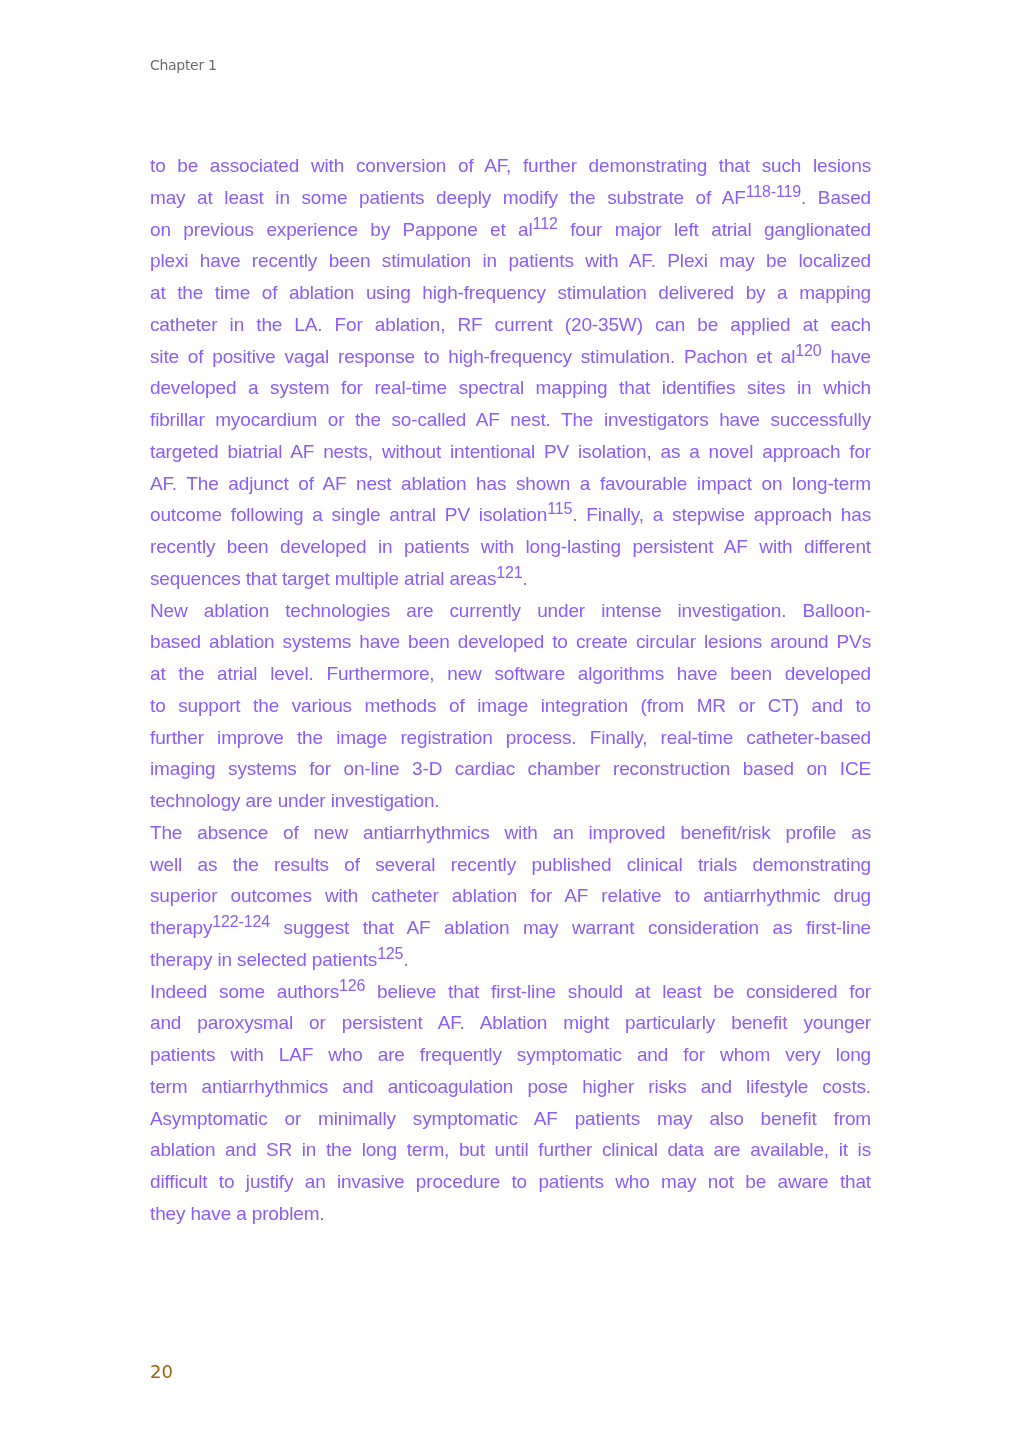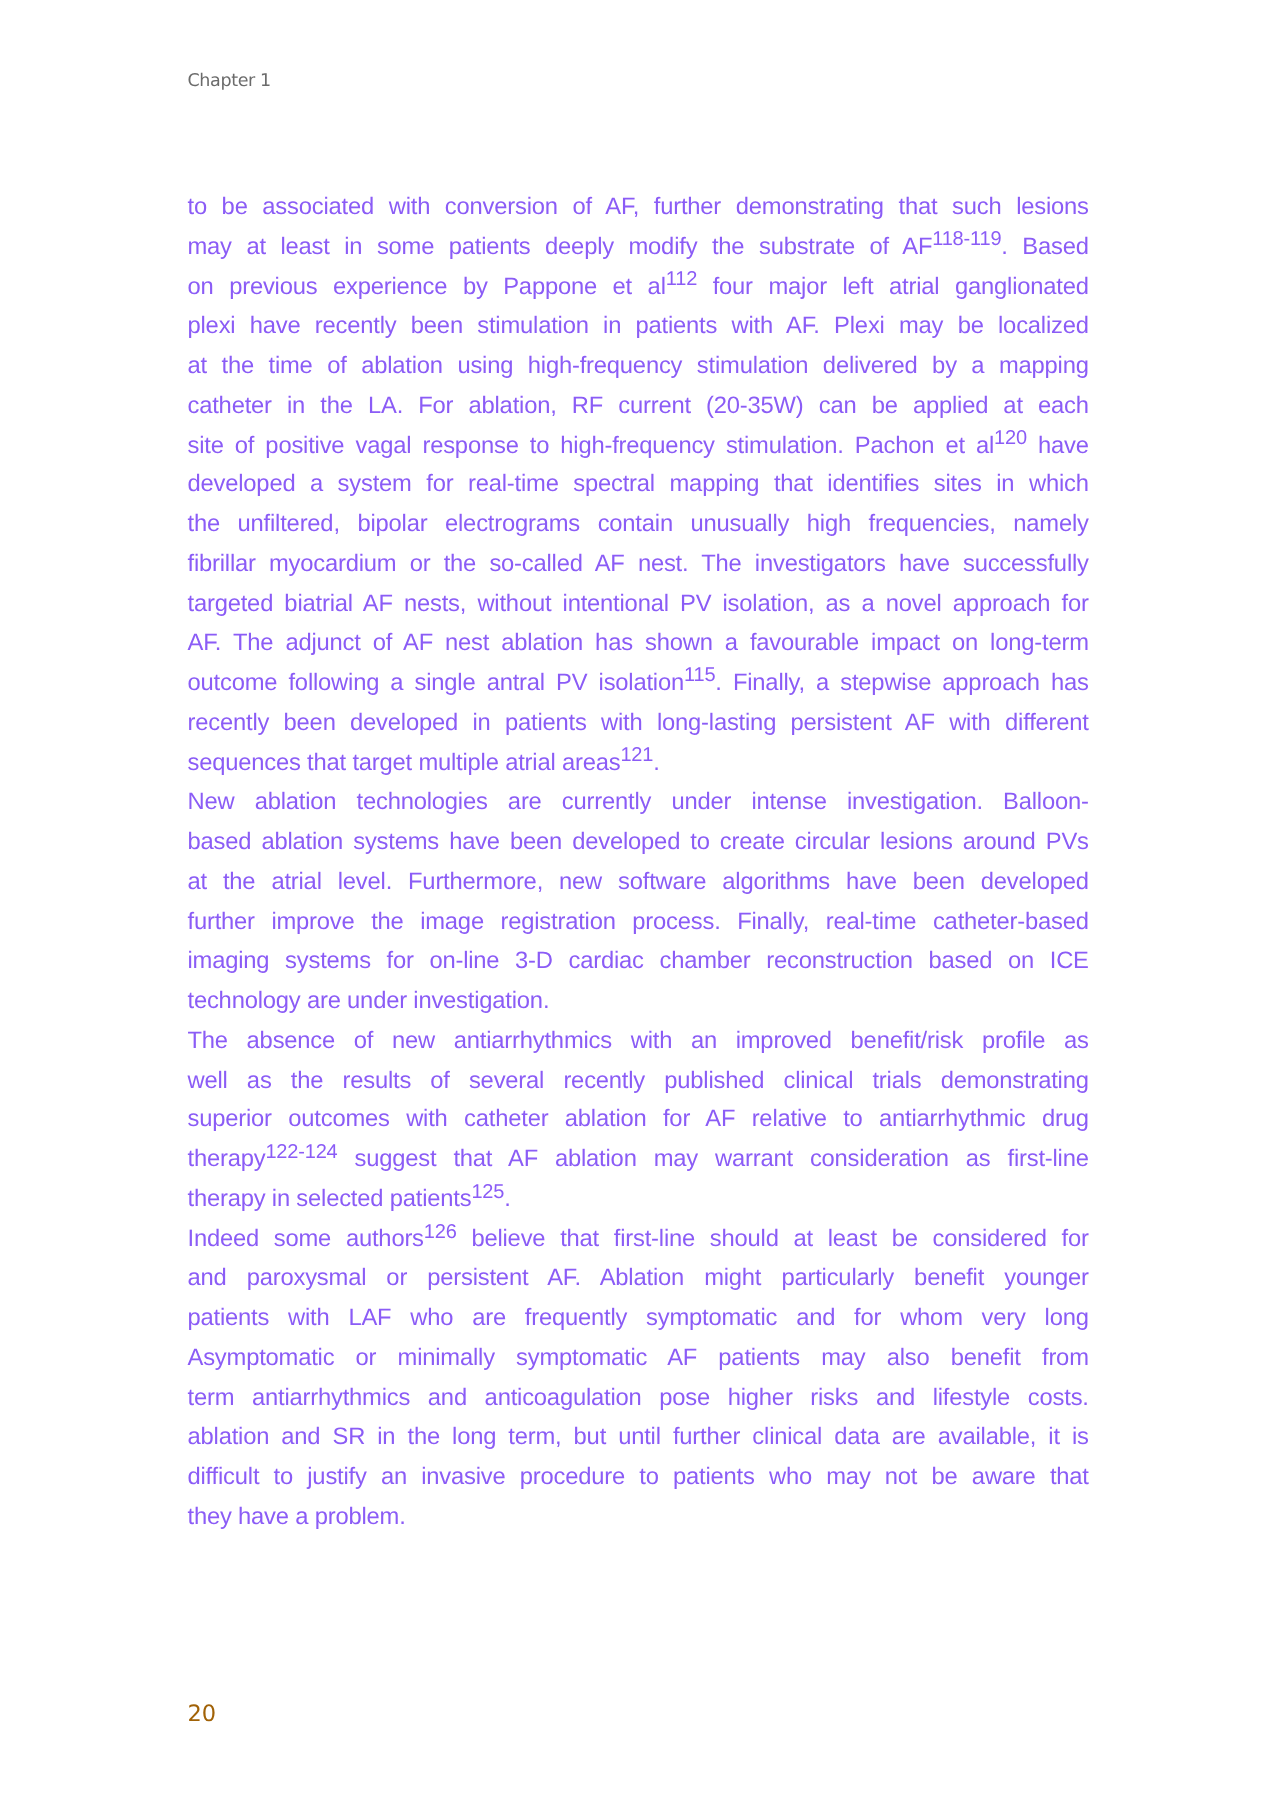--- a/index.html
+++ b/index.html
@@ -32,48 +32,48 @@
 <div class="body-text">
   <p id="p0">
       <span class="line"><span>to be associated with conversion of AF, further demonstrating that such lesions</span></span>
       <span class="line"><span>may at least in some patients deeply modify the substrate of AF</span><sup>118-119</sup><span>. Based</span></span>
       <span class="line"><span>on previous experience by Pappone et al</span><sup>112</sup><span> four major left atrial ganglionated</span></span>
       <span class="line"><span>plexi have recently been stimulation in patients with AF. Plexi may be localized</span></span>
       <span class="line"><span>at the time of ablation using high-frequency stimulation delivered by a mapping</span></span>
       <span class="line"><span>catheter in the LA. For ablation, RF current (20-35W) can be applied at each</span></span>
       <span class="line"><span>site of positive vagal response to high-frequency stimulation. Pachon et al</span><sup>120</sup><span> have</span></span>
       <span class="line"><span>developed a system for real-time spectral mapping that identifies sites in which</span></span>
-      <span class="line"><span>the unfiltered, bipolar electrograms contain unusually high frequencies, namely</span></span>
       <span class="line"><span>fibrillar myocardium or the so-called AF nest. The investigators have successfully</span></span>
       <span class="line"><span>targeted biatrial AF nests, without intentional PV isolation, as a novel approach for</span></span>
       <span class="line"><span>AF. The adjunct of AF nest ablation has shown a favourable impact on long-term</span></span>
       <span class="line"><span>outcome following a single antral PV isolation</span><sup>115</sup><span>. Finally, a stepwise approach has</span></span>
       <span class="line"><span>recently been developed in patients with long-lasting persistent AF with different</span></span>
       <span class="line last"><span>sequences that target multiple atrial areas</span><sup>121</sup><span>.</span></span>
     </p>
   <p id="p1">
       <span class="line"><span>New ablation technologies are currently under intense investigation. Balloon-</span></span>
       <span class="line"><span>based ablation systems have been developed to create circular lesions around PVs</span></span>
       <span class="line"><span>at the atrial level. Furthermore, new software algorithms have been developed</span></span>
+      <span class="line"><span>to support the various methods of image integration (from MR or CT) and to</span></span>
       <span class="line"><span>further improve the image registration process. Finally, real-time catheter-based</span></span>
       <span class="line"><span>imaging systems for on-line 3-D cardiac chamber reconstruction based on ICE</span></span>
       <span class="line last"><span>technology are under investigation.</span></span>
     </p>
   <p id="p2">
       <span class="line"><span>The absence of new antiarrhythmics with an improved benefit/risk profile as</span></span>
       <span class="line"><span>well as the results of several recently published clinical trials demonstrating</span></span>
       <span class="line"><span>superior outcomes with catheter ablation for AF relative to antiarrhythmic drug</span></span>
       <span class="line"><span>therapy</span><sup>122-124</sup><span> suggest that AF ablation may warrant consideration as first-line</span></span>
       <span class="line last"><span>therapy in selected patients</span><sup>125</sup><span>.</span></span>
     </p>
   <p id="p3">
       <span class="line"><span>Indeed some authors</span><sup>126</sup><span> believe that first-line should at least be considered for</span></span>
       <span class="line"><span>and paroxysmal or persistent AF. Ablation might particularly benefit younger</span></span>
       <span class="line"><span>patients with LAF who are frequently symptomatic and for whom very long</span></span>
+      <span class="line"><span>term antiarrhythmics and anticoagulation pose higher risks and lifestyle costs.</span></span>
       <span class="line"><span>Asymptomatic or minimally symptomatic AF patients may also benefit from</span></span>
-      <span class="line"><span>term antiarrhythmics and anticoagulation pose higher risks and lifestyle costs.</span></span>
       <span class="line"><span>ablation and SR in the long term, but until further clinical data are available, it is</span></span>
       <span class="line"><span>difficult to justify an invasive procedure to patients who may not be aware that</span></span>
       <span class="line last"><span>they have a problem.</span></span>
     </p>
 </div>
 
 <div class="page-number">20</div>
 
 </body></html>

